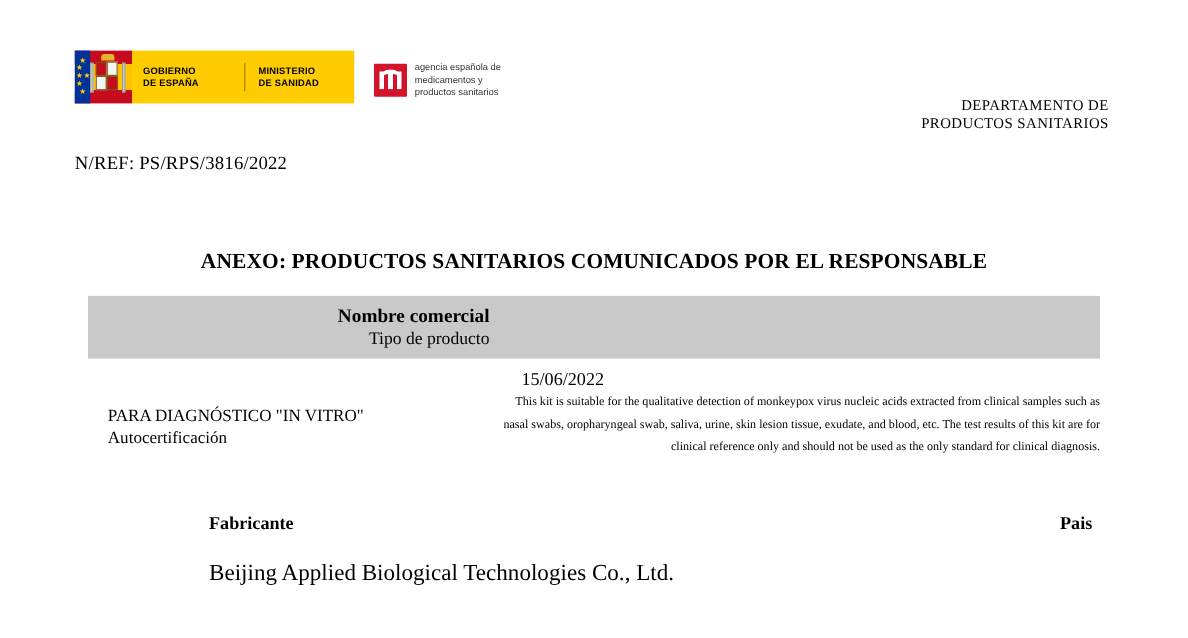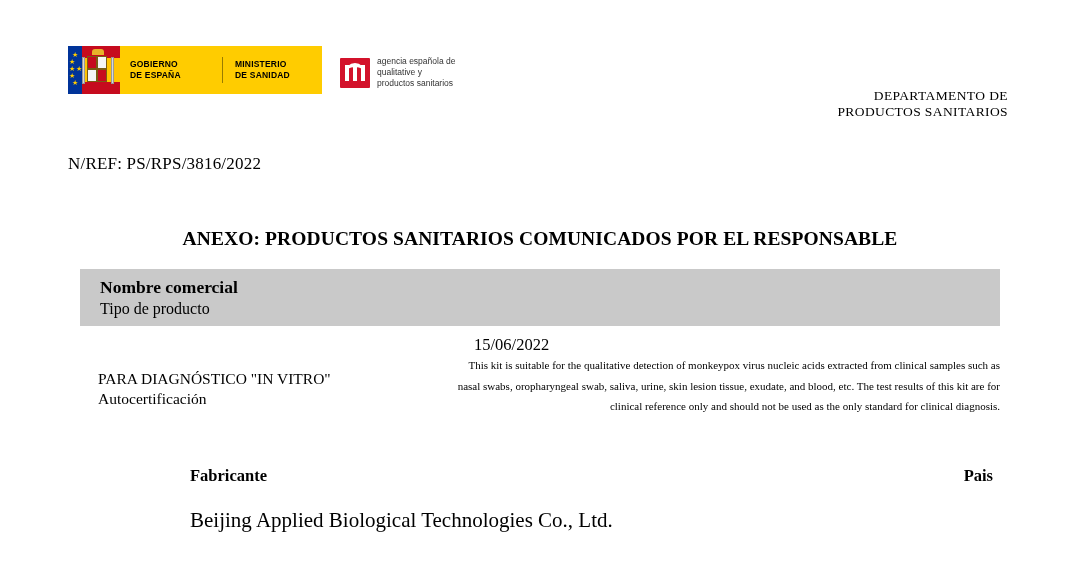--- a/index.html
+++ b/index.html
@@ -185,21 +185,21 @@
     text-align: right;
     font-family: "Liberation Serif", serif;
     font-size: 13.5px;
     line-height: 16px;
     letter-spacing: .4px;
   }
 
   .nref {
     position: absolute;
     left: 68px;
-    top: 154px;
+    top: 139px;
     font-size: 17px;
     letter-spacing: .2px;
   }
 
   
   .doc-title {
     position: absolute;
     left: 0;
     top: 228px;
     width: 1080px;
@@ -216,21 +216,21 @@
     top: 269px;
     width: 920px;
   }
   .thead {
     background: #c9c9c9;
     height: 57px;
     display: flex;
     padding: 7px 0 0 0;
     box-sizing: border-box;
   }
-  .th-col-1 { width: 365px; padding-left: 20px; box-sizing: border-box; }
+  .th-col-1 { width: 365px; padding-left: 20px; box-sizing: border-box; text-align: right; }
   .th-col-2 { flex: 1; padding-left: 5px; box-sizing: border-box; }
   .th-main {
     font-size: 17.5px;
     font-weight: bold;
     line-height: 22px;
   }
   .th-sub {
     font-size: 16px;
     line-height: 21px;
   }
@@ -343,21 +343,21 @@
       </div>
     </div>
   </div>
 
   <div class="aemps">
     <div class="aemps-mark">
       <div class="arc"></div>
     </div>
     <div class="aemps-text">
       <div>agencia española de</div>
-      <div>qualitative y</div>
+      <div>medicamentos y</div>
       <div>productos sanitarios</div>
     </div>
   </div>
 
   <div class="dept">
     <div>DEPARTAMENTO DE</div>
     <div>PRODUCTOS SANITARIOS</div>
   </div>
 </div>
 

